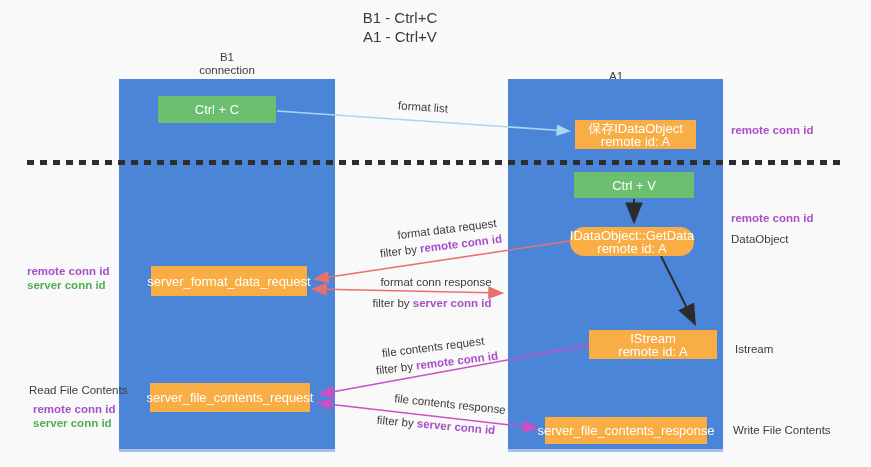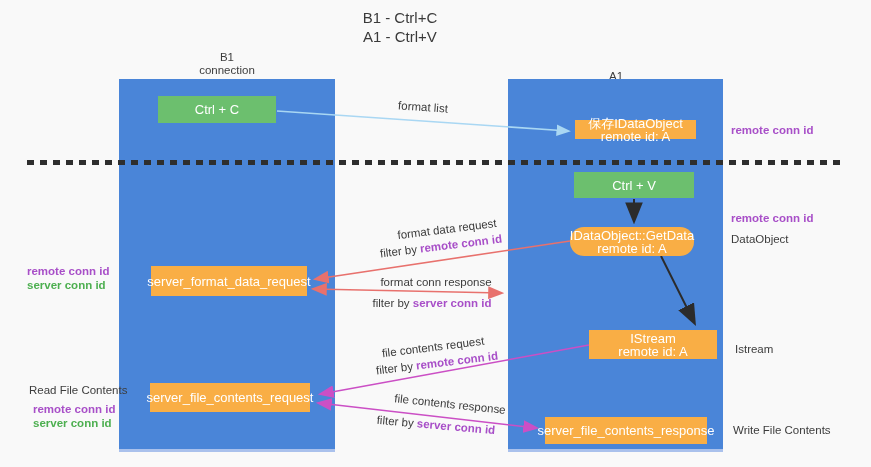--- a/index.html
+++ b/index.html
@@ -83,21 +83,21 @@
     <path d="M570,241 L316,279" stroke="#e8716d" stroke-width="1.6" fill="none" marker-end="url(#ah-salmon)"></path>
     <path d="M314,289 L501,293" stroke="#e8716d" stroke-width="1.6" fill="none" marker-start="url(#ah-salmon)" marker-end="url(#ah-salmon)"></path>
     <path d="M589,345 L321,394" stroke="#cb4fc5" stroke-width="1.6" fill="none" marker-end="url(#ah-magenta)"></path>
     <path d="M319,403 L536,428" stroke="#cb4fc5" stroke-width="1.6" fill="none" marker-start="url(#ah-magenta)" marker-end="url(#ah-magenta)"></path>
   </svg>
 
   <div class="abs box green" style="left:158px; top:96px; width:118px; height:27px;">
     <div>Ctrl + C</div>
   </div>
 
-  <div class="abs box orange" style="left:575px; top:120px; width:121px; height:19px;">
+  <div class="abs box orange" style="left:575px; top:120px; width:121px; height:29px;">
     <div>保存IDataObject</div>
     <div>remote id: A</div>
   </div>
 
   <div class="abs box green" style="left:574px; top:172px; width:120px; height:26px;">
     <div>Ctrl + V</div>
   </div>
 
   <div class="abs box orange" style="left:570px; top:227px; width:124px; height:29px;border-radius:14px;">
     <div>IDataObject::GetData</div>

